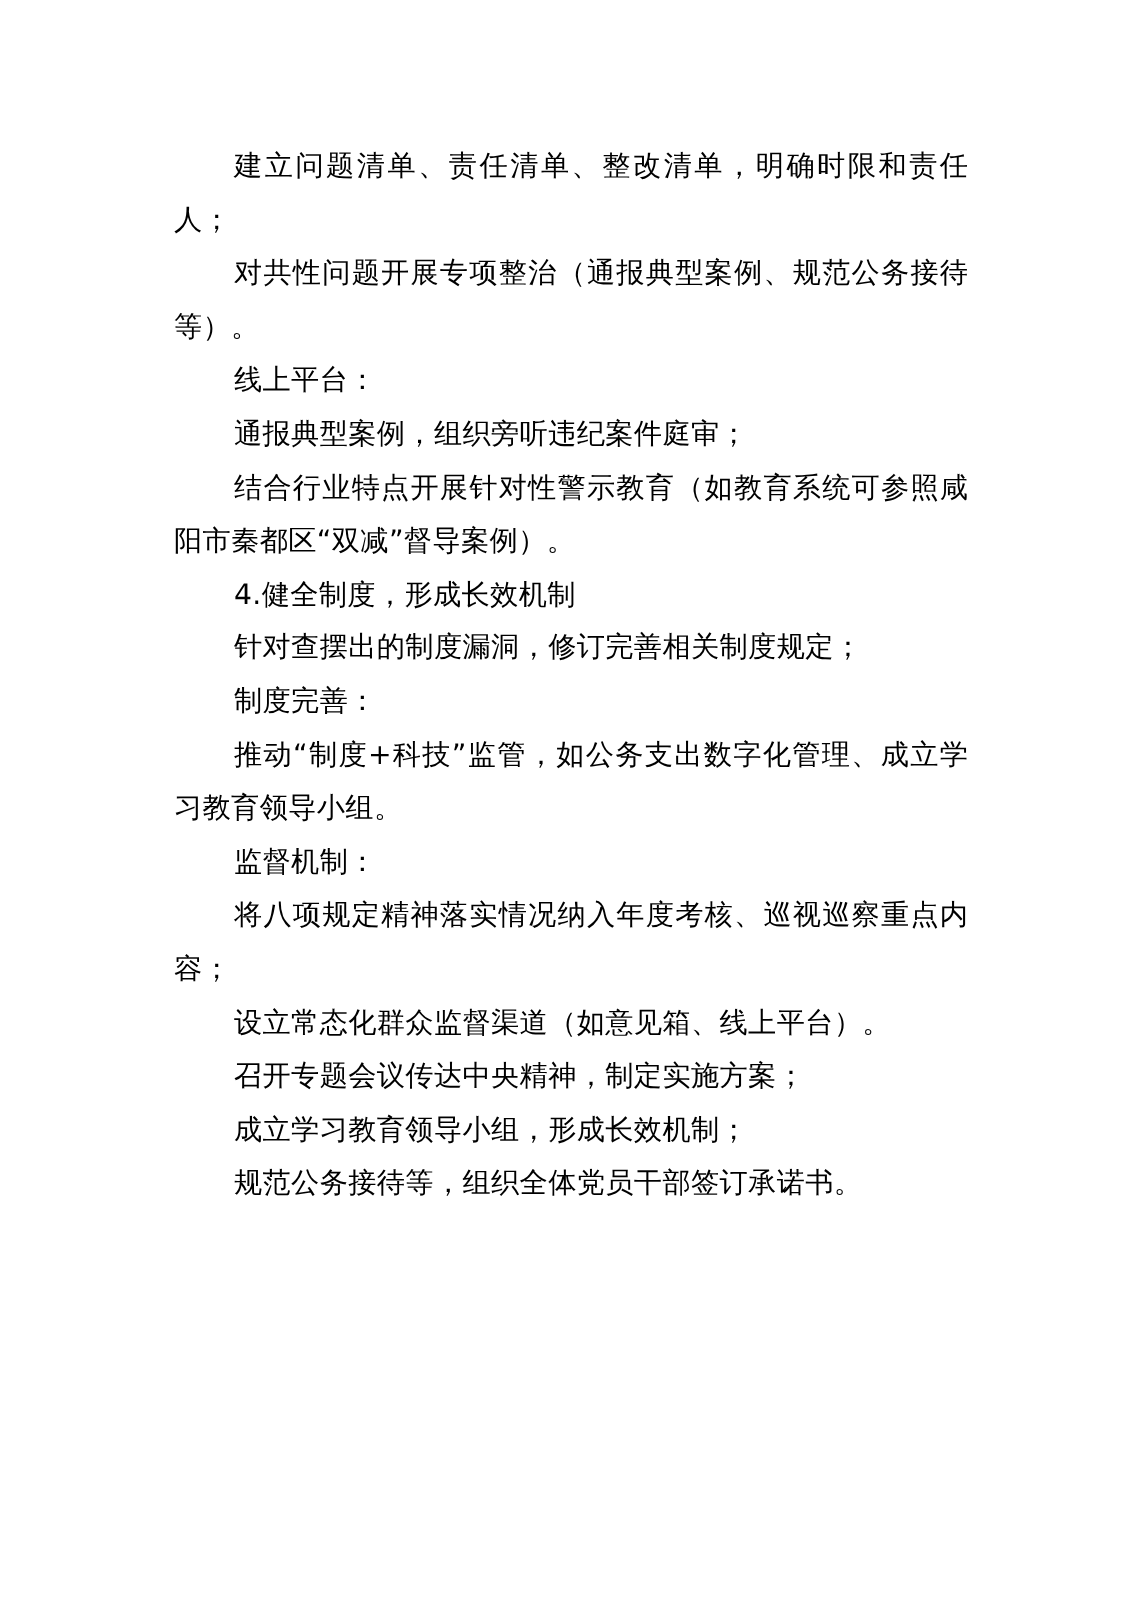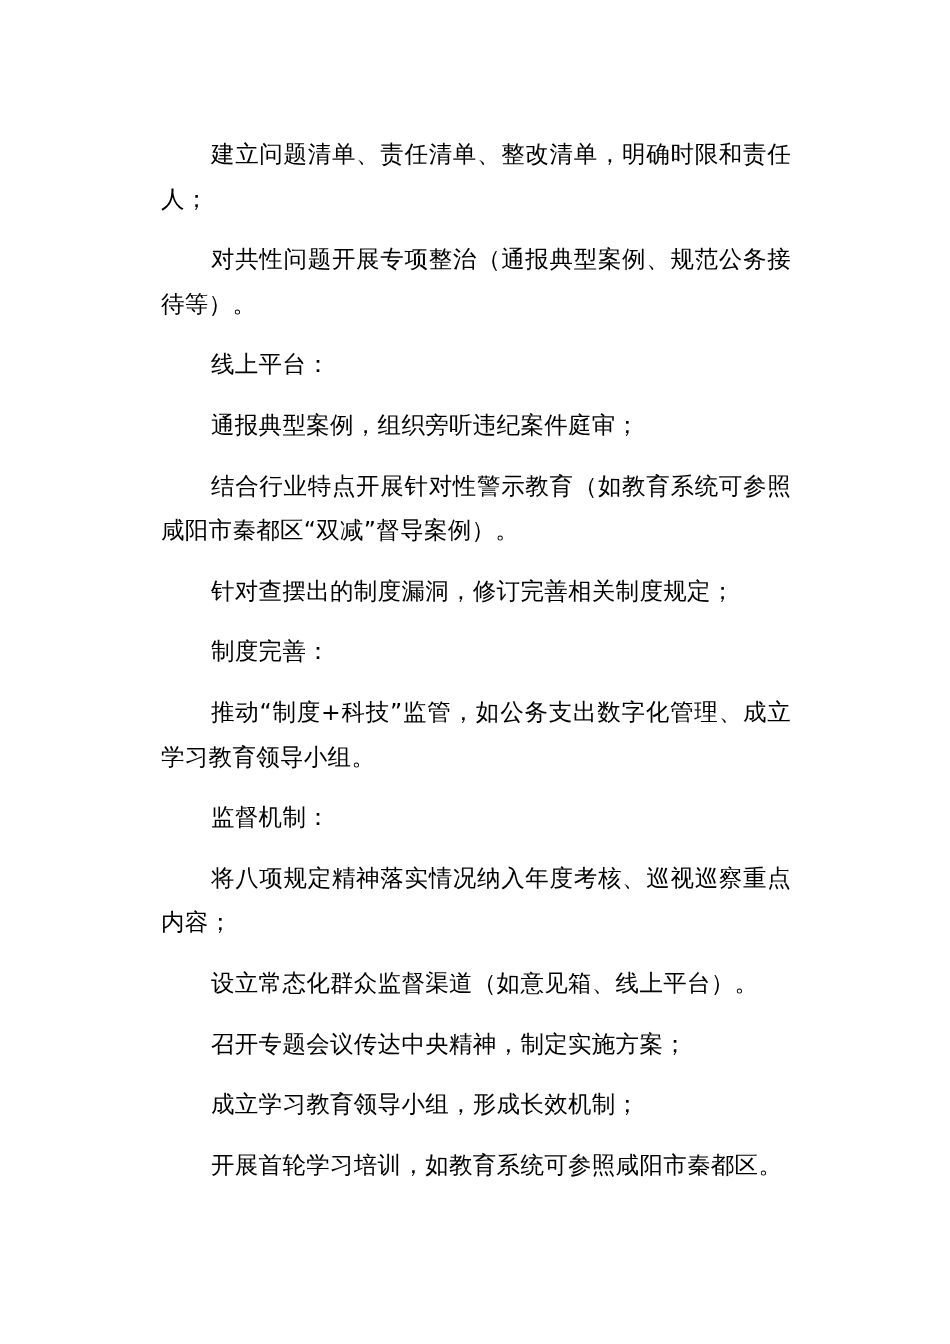--- a/index.html
+++ b/index.html
@@ -18,38 +18,39 @@
     .page {
       position: absolute;
       left: 145px;
       top: 116px;
       width: 662px;
     }
     .para {
       font-size: 23.5px;
       line-height: 44.6px;
       text-indent: 50px;
-      margin: 16px;
+      margin: 0;
       text-align: justify;
       text-align-last: left;
       letter-spacing: 0.3px;
       word-break: break-all;
     }
   </style>
 </head>
 <body>
 
 <div class="page">
   <p class="para">建立问题清单、责任清单、整改清单，明确时限和责任人；</p>
   <p class="para">对共性问题开展专项整治（通报典型案例、规范公务接待等）。</p>
   <p class="para">线上平台：</p>
   <p class="para">通报典型案例，组织旁听违纪案件庭审；</p>
   <p class="para">结合行业特点开展针对性警示教育（如教育系统可参照咸阳市秦都区“双减”督导案例）。</p>
+  <p class="para">4.健全制度，形成长效机制</p>
   <p class="para">针对查摆出的制度漏洞，修订完善相关制度规定；</p>
   <p class="para">制度完善：</p>
   <p class="para">推动“制度+科技”监管，如公务支出数字化管理、成立学习教育领导小组。</p>
   <p class="para">监督机制：</p>
   <p class="para">将八项规定精神落实情况纳入年度考核、巡视巡察重点内容；</p>
   <p class="para">设立常态化群众监督渠道（如意见箱、线上平台）。</p>
   <p class="para">召开专题会议传达中央精神，制定实施方案；</p>
   <p class="para">成立学习教育领导小组，形成长效机制；</p>
-  <p class="para">开展首轮学习培训，如教育系统可参照咸阳市秦都区。</p>
+  <p class="para">规范公务接待等，组织全体党员干部签订承诺书。</p>
 </div>
 
 </body></html>

